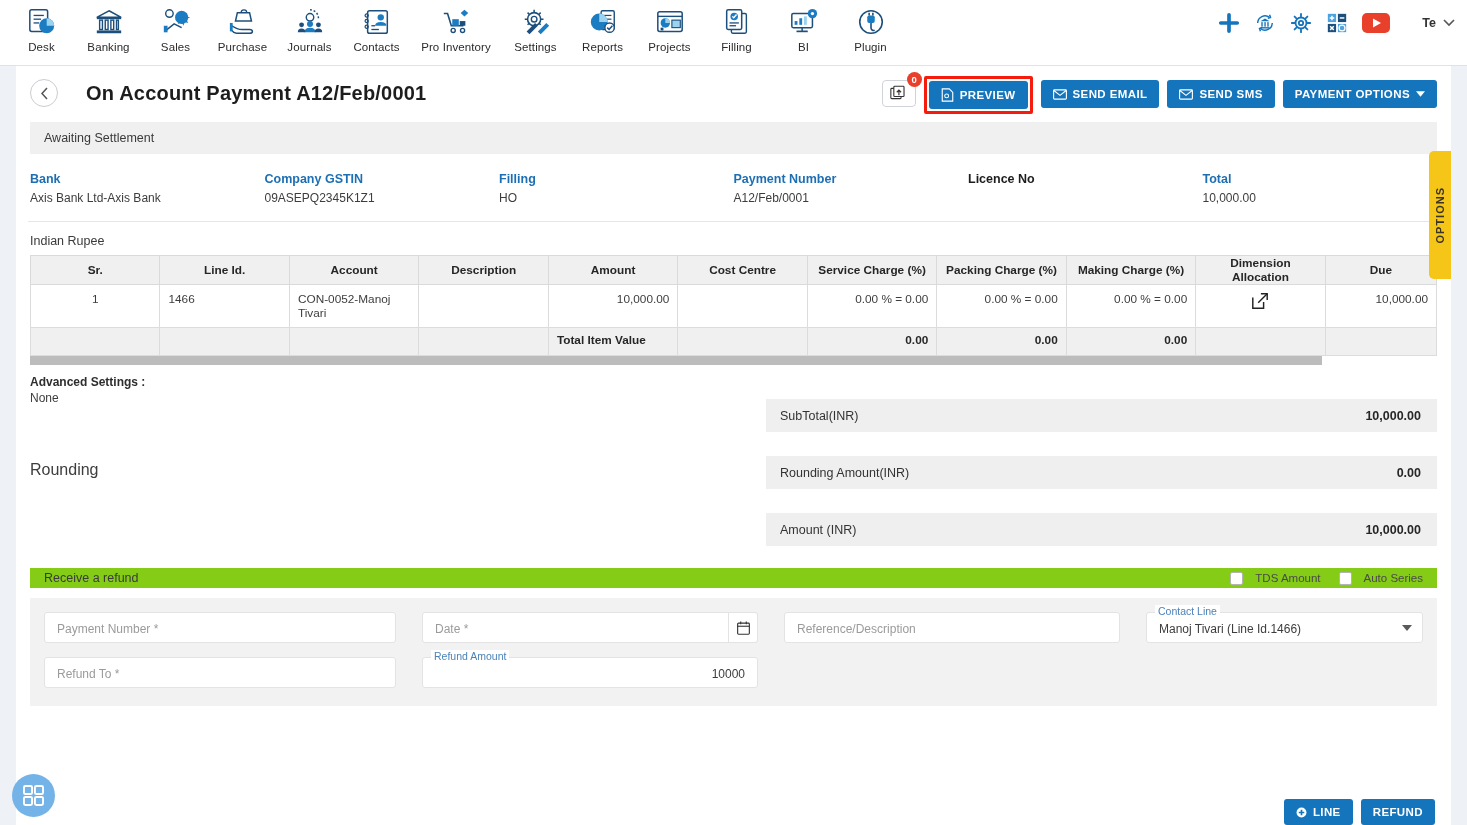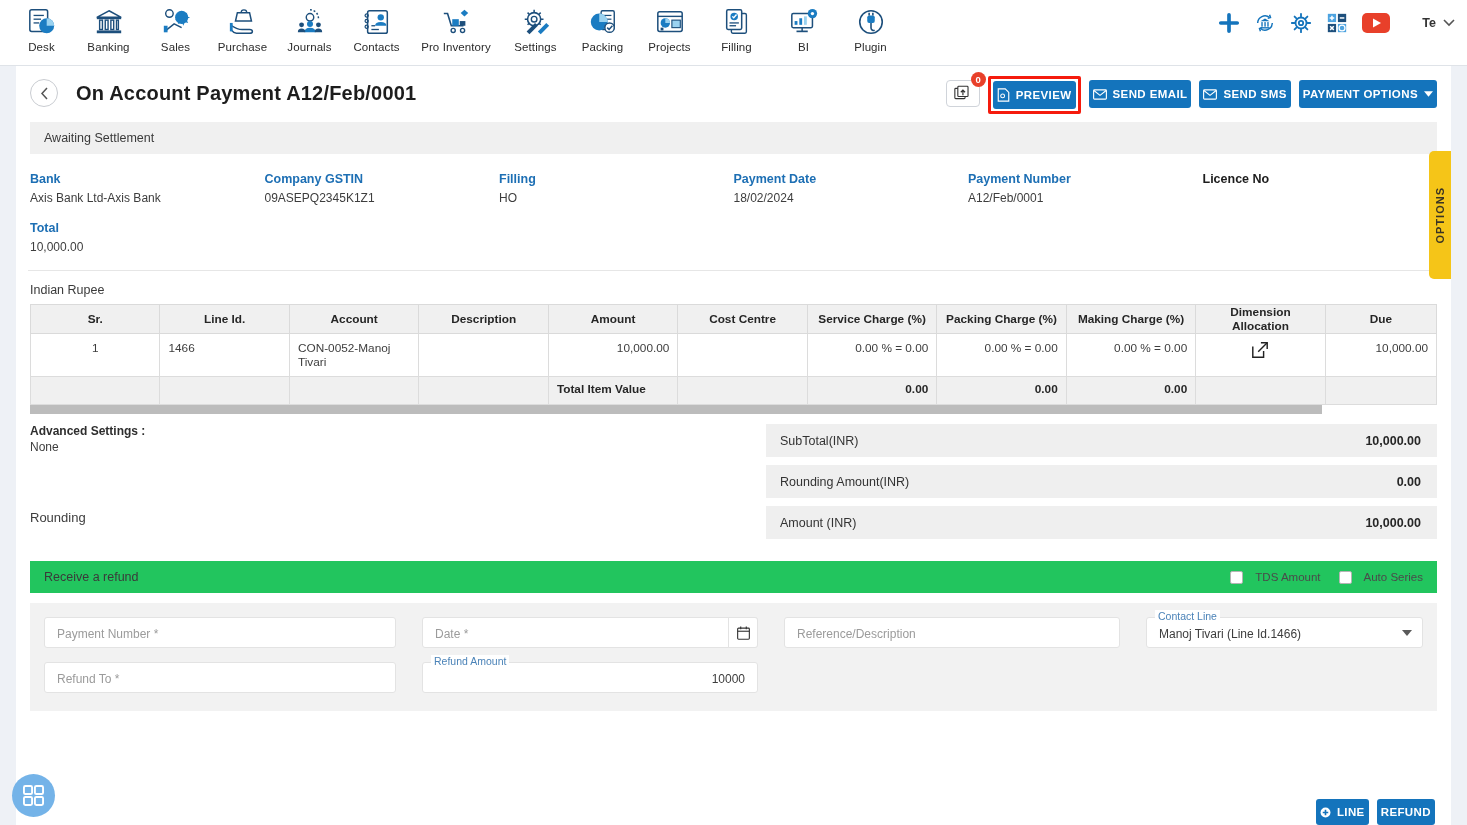--- a/index.html
+++ b/index.html
@@ -79,21 +79,21 @@
     width: 28px; height: 28px;
     border-radius: 50%;
     border: 1px solid #c9ccd1;
     background: #fff;
     display: flex; align-items: center; justify-content: center;
     color: #555; font-size: 13px;
     cursor: pointer;
     flex: none;
   }
   .pagetitle {
-    margin-left: 18px;
+    margin-left: 28px;
     font-size: 20px;
     font-weight: bold;
     color: #1d1d1d;
     letter-spacing: .2px;
   }
   .title-actions {
     position: absolute;
     right: 14px; top: 10px;
     display: flex; align-items: flex-start; gap: 8px;
   }
@@ -116,21 +116,21 @@
     width: 15px; height: 15px;
     font-size: 9.5px; font-weight: bold;
     display: flex; align-items: center; justify-content: center;
   }
   .btn {
     background: #1474bc;
     color: #fff;
     border: none;
     border-radius: 3px;
     height: 28px;
-    padding: 0 4px;
+    padding: 0 12px;
     font-size: 11.5px;
     font-weight: bold;
     letter-spacing: .4px;
     display: inline-flex;
     align-items: center;
     gap: 6px;
     cursor: pointer;
     font-family: "Liberation Sans", sans-serif;
     white-space: nowrap;
     margin-top: 4px;
@@ -217,40 +217,41 @@
   .scrollstrip-rest { height:9px; background:#fff; flex:1; }
 
   
   .midsection {
     display: flex;
     padding: 10px 14px 0 14px;
   }
   .leftmid { width: 720px; position: relative; }
   .advlabel { font-size: 12px; font-weight: bold; color: #2e2e2e; }
   .advval { font-size: 12px; color: #3d3d3d; margin-top: 2px; }
-  .rounding { font-size: 13px; color: #3d3d3d; margin-top: 56px; }
+  .rounding { font-size: 16px; color: #3d3d3d; margin-top: 56px; }
   .rightmid { flex: 1; padding-left: 16px; }
   .totrow {
     background: #efefef;
     height: 33px;
     display: flex;
     align-items: center;
     justify-content: space-between;
     padding: 0 16px 0 14px;
     margin-bottom: 8px;
     font-size: 12.5px;
     color: #333;
+    margin-top: 24px;
   }
   .totrow .amt { font-weight: bold; color: #262626; font-size: 12.5px; }
 
   
   .refundbar {
     margin: 14px 14px 0 14px;
-    background: #22c55e;
-    height: 32px;
+    background: #84cc16;
+    height: 20px;
     display: flex;
     align-items: center;
     justify-content: space-between;
     padding: 0 14px;
     font-size: 12.5px;
     color: #3a3a3a;
   }
   .cbgroup { display: flex; align-items: center; gap: 18px; }
   .cbitem { display: flex; align-items: center; gap: 12px; cursor: pointer; font-size: 11.5px; color: #4a4a4a; }
   .cbox {
@@ -480,21 +481,21 @@
       <svg width="30" height="30" viewBox="0 0 32 32">
           <rect x="14" y="4" width="14" height="20" rx="1.5" fill="#fff" stroke="#1d4f7c" stroke-width="1.5"></rect>
           <line x1="17" y1="9" x2="25" y2="9" stroke="#1d4f7c" stroke-width="1.3"></line>
           <line x1="17" y1="13" x2="25" y2="13" stroke="#1d4f7c" stroke-width="1.3"></line>
           <circle cx="12" cy="16" r="9" fill="#1b7cc2"></circle>
           <path d="M12 16 L12 7 A9 9 0 0 1 21 16 Z" fill="#9ad2f0"></path>
           <circle cx="23" cy="22" r="5" fill="#fff" stroke="#1d4f7c" stroke-width="1.5"></circle>
           <path d="M20.5 22 l2 2 3.5 -4" fill="none" stroke="#1d4f7c" stroke-width="1.6"></path>
         </svg>
     </span>
-    <span class="navlabel">Packing</span>
+    <span class="navlabel">Reports</span>
   </div>
 
   <div class="navitem">
     <span class="navicon">
       <svg width="30" height="30" viewBox="0 0 32 32">
           <rect x="3" y="5" width="26" height="21" rx="2" fill="#fff" stroke="#1d4f7c" stroke-width="1.6"></rect>
           <line x1="3" y1="10" x2="29" y2="10" stroke="#1d4f7c" stroke-width="1.5"></line>
           <circle cx="11" cy="17" r="5" fill="#1b7cc2"></circle>
           <path d="M11 17 L11 12 A5 5 0 0 1 16 17 Z" fill="#9ad2f0"></path>
           <rect x="18" y="14" width="9" height="8" fill="#9ad2f0" stroke="#1d4f7c" stroke-width="1.2"></rect>
@@ -665,24 +666,20 @@
         <div class="ilabel">Bank</div>
         <div class="ivalue">Axis Bank Ltd-Axis Bank</div>
       </div>
       <div>
         <div class="ilabel">Company GSTIN</div>
         <div class="ivalue">09ASEPQ2345K1Z1</div>
       </div>
       <div>
         <div class="ilabel">Filling</div>
         <div class="ivalue">HO</div>
-      </div>
-      <div>
-        <div class="ilabel">Payment Date</div>
-        <div class="ivalue">18/02/2024</div>
       </div>
       <div>
         <div class="ilabel">Payment Number</div>
         <div class="ivalue">A12/Feb/0001</div>
       </div>
       <div>
         <div class="ilabel dark">Licence No</div>
         <div class="ivalue"></div>
       </div>
       <div>

